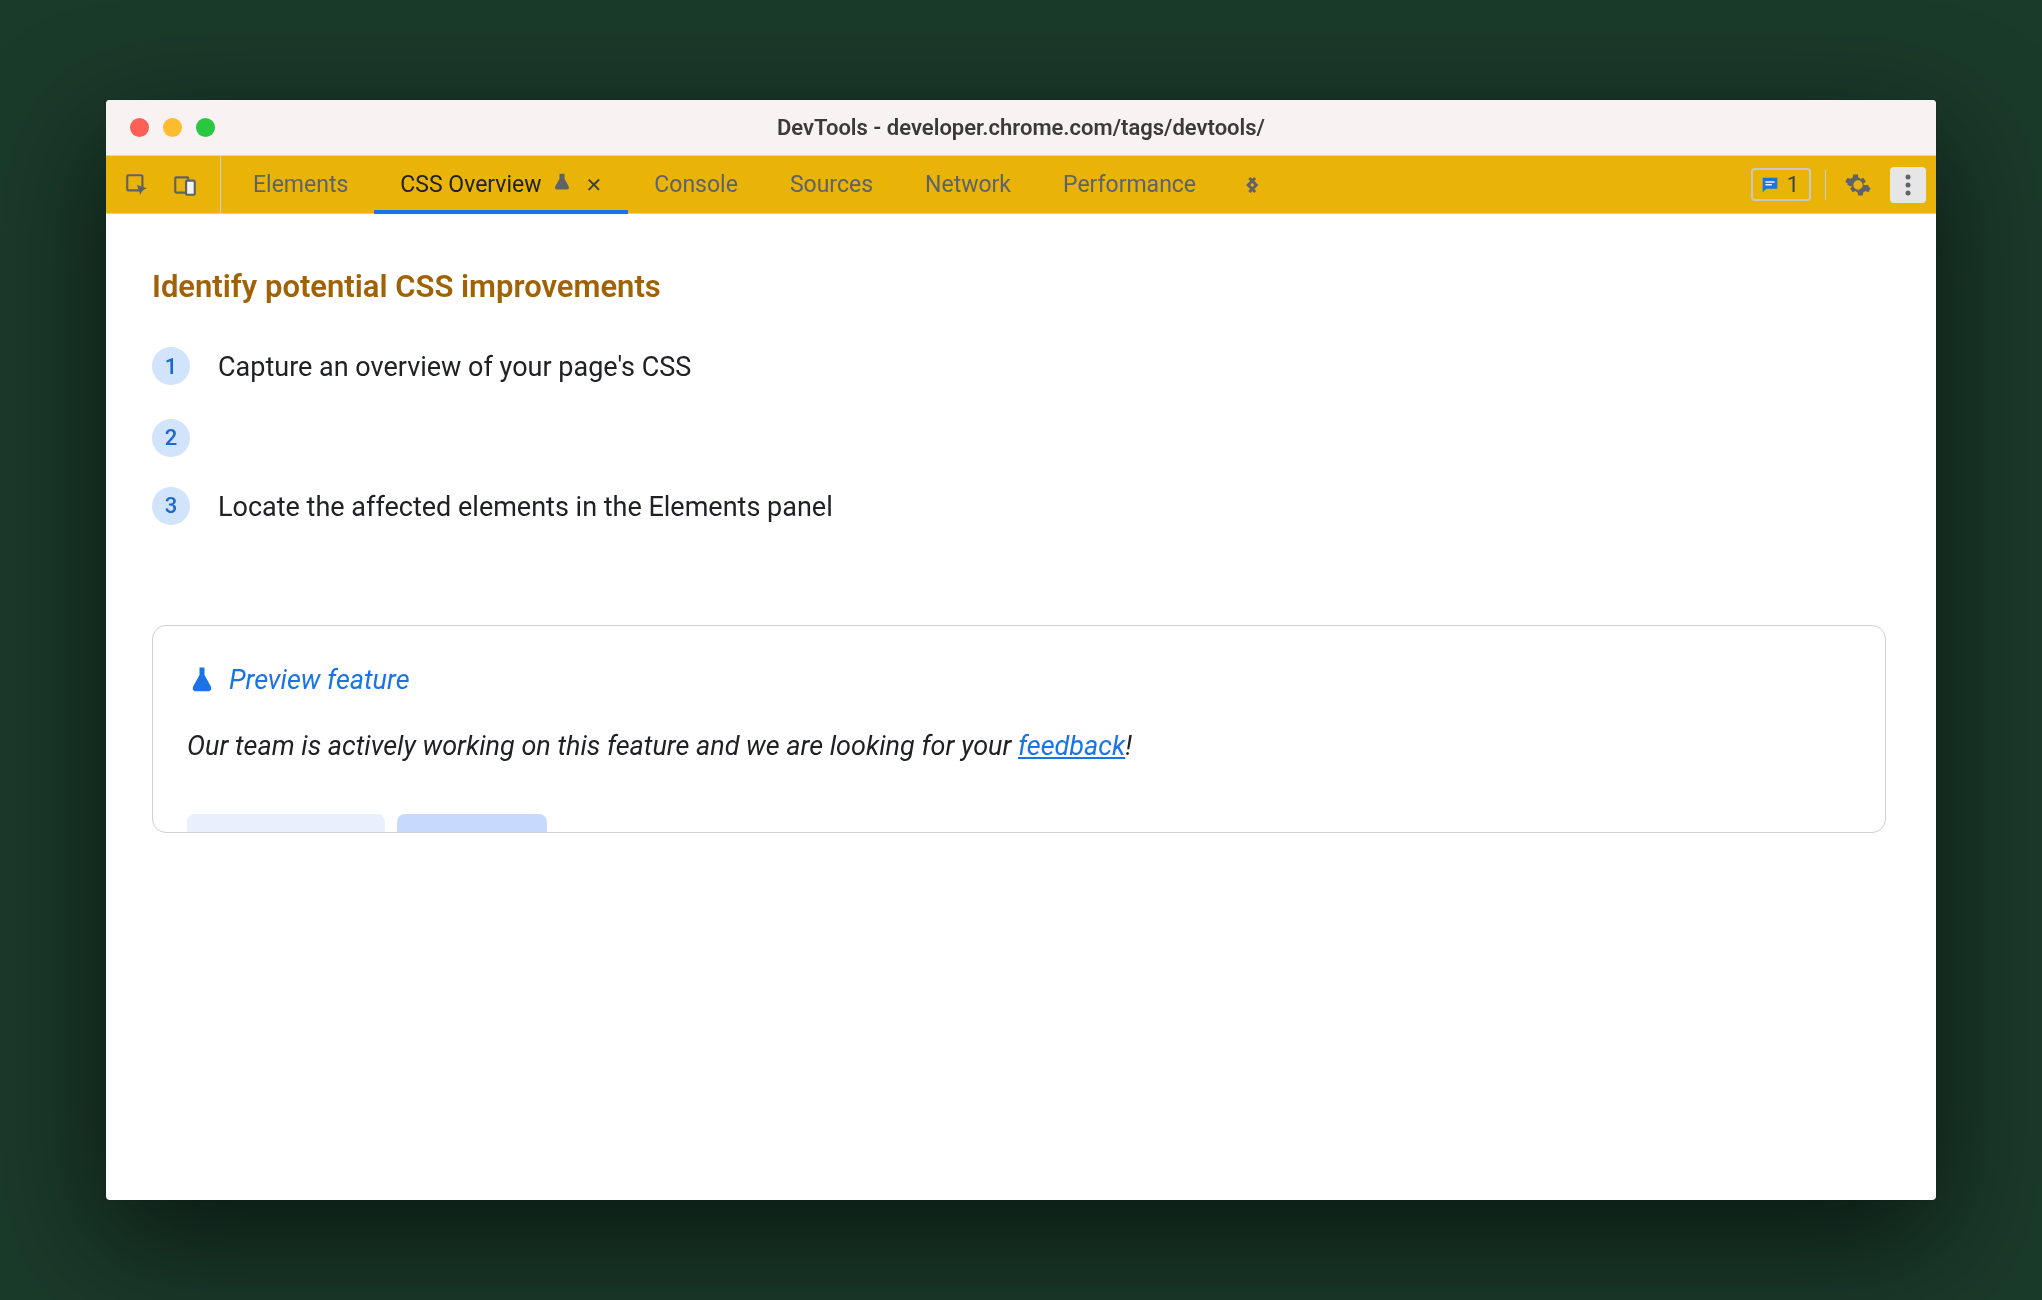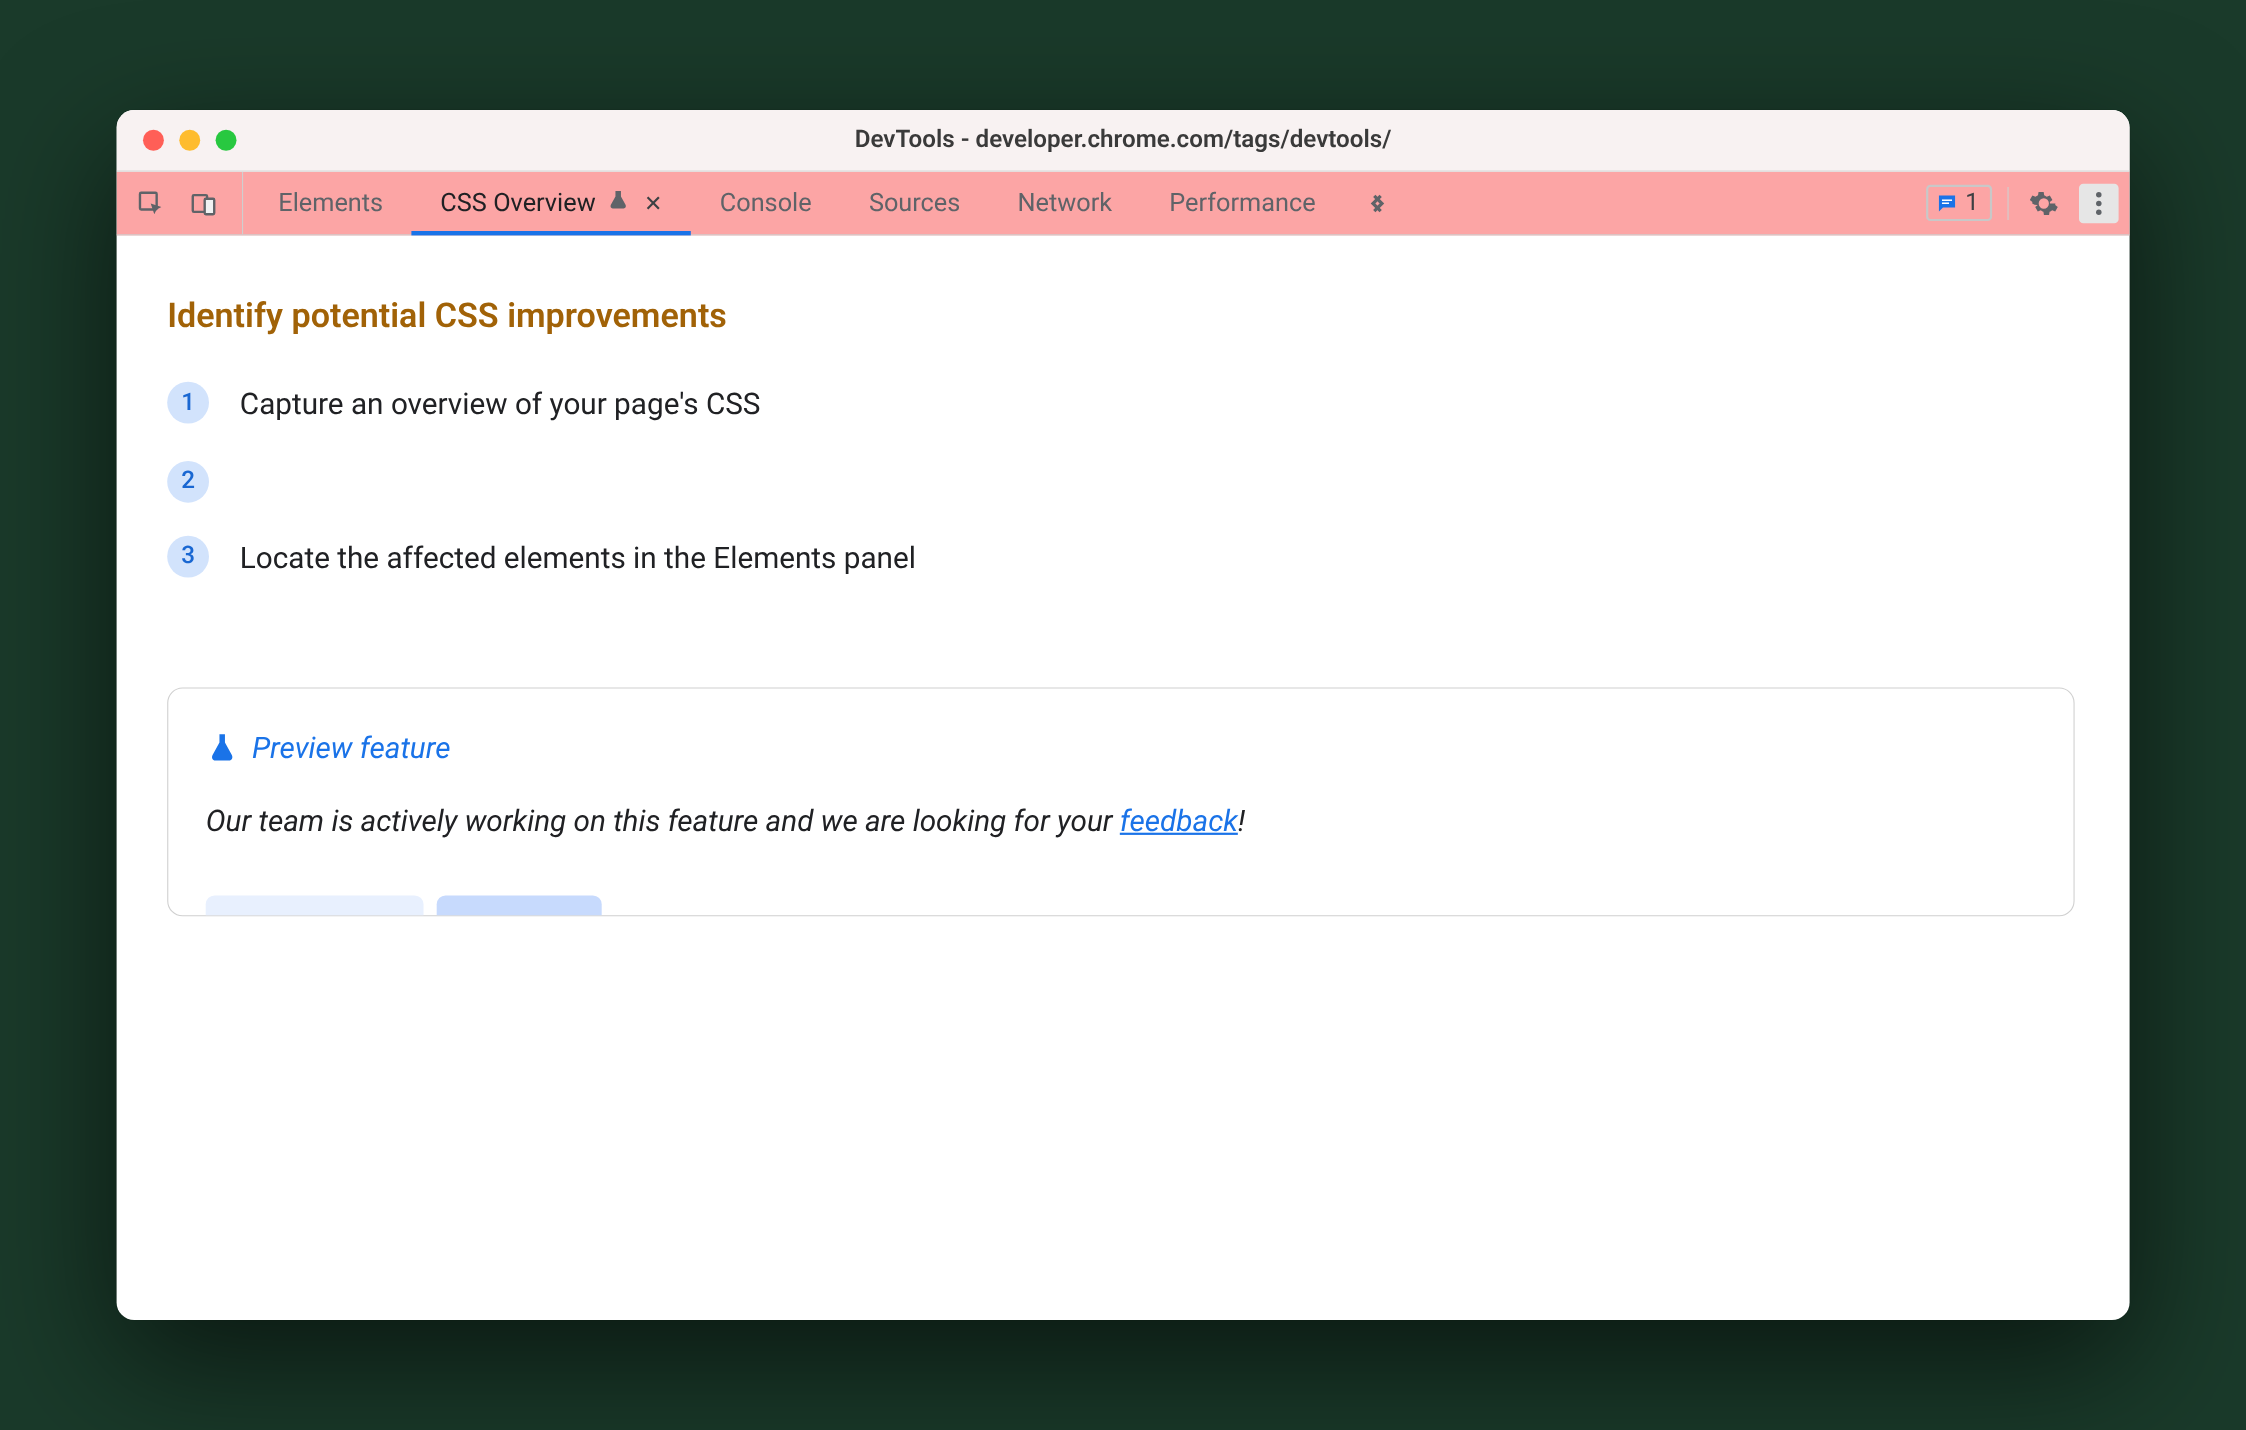--- a/index.html
+++ b/index.html
@@ -9,21 +9,21 @@
     width: 2042px;
     height: 1300px;
     display: flex;
     align-items: center;
     justify-content: center;
   }
   .window {
     width: 1830px;
     height: 1100px;
     background: #fff;
-    border-radius: 16px;
+    border-radius: 4px;
     box-shadow: 0 40px 120px rgba(0,0,0,0.6), 0 0 0 1px rgba(0,0,0,0.05);
     overflow: hidden;
     display: flex;
     flex-direction: column;
   }
   .titlebar {
     height: 56px;
     background: #f8f2f2;
     display: flex;
     align-items: center;
@@ -43,21 +43,21 @@
     position: absolute;
     left: 0; right: 0;
     text-align: center;
     font-size: 22px;
     font-weight: 600;
     color: #3a3a3a;
     pointer-events: none;
   }
   .toolbar {
     height: 58px;
-    background: #fca5a5;
+    background: #eab308;
     border-bottom: 1px solid #cfcfcf;
     display: flex;
     align-items: stretch;
     padding: 0 10px 0 16px;
   }
   .tb-left {
     display: flex;
     align-items: center;
     gap: 18px;
     padding-right: 20px;

